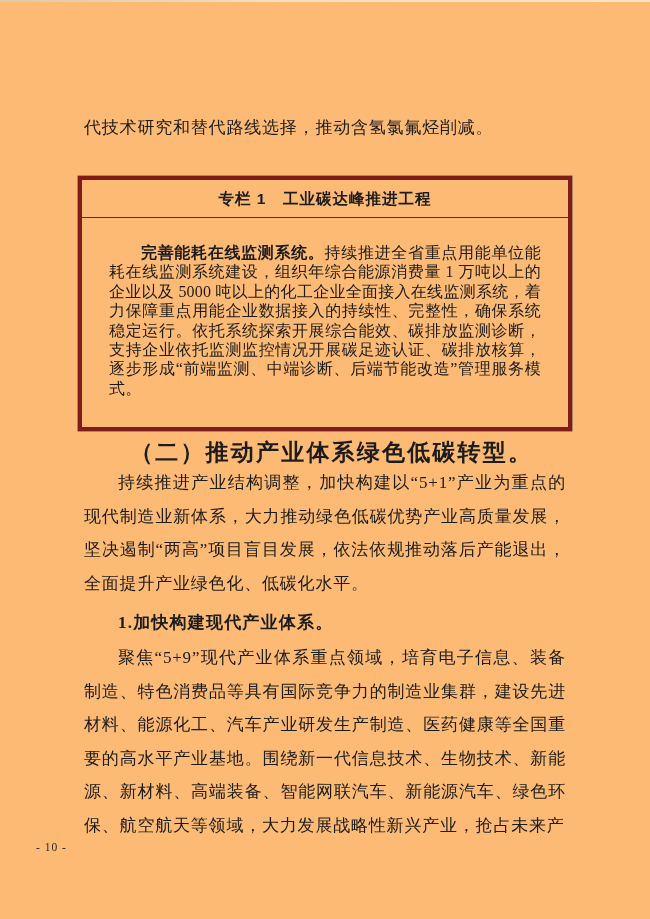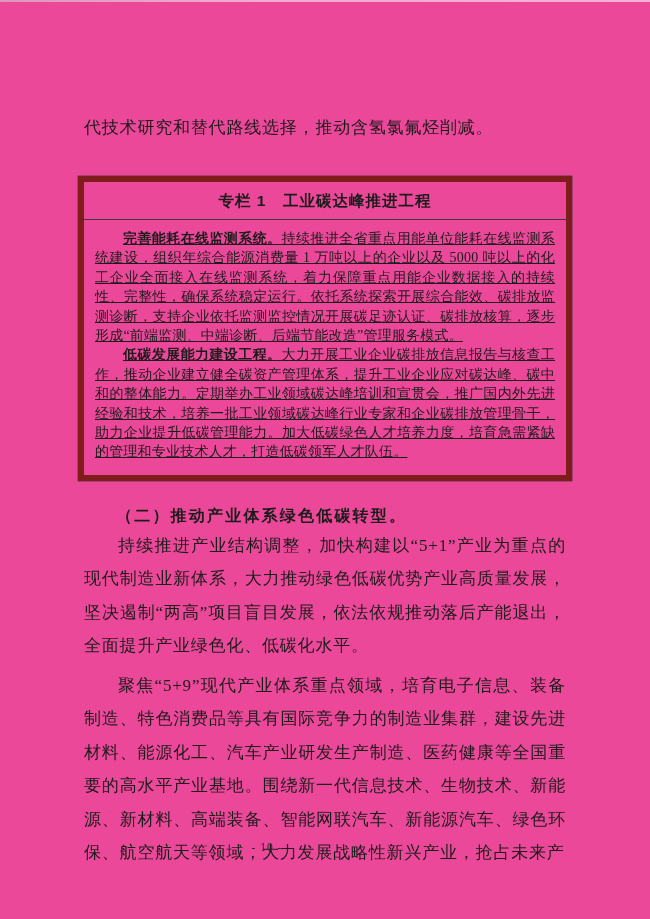--- a/index.html
+++ b/index.html
@@ -4,21 +4,21 @@
 <style>
   html, body {
     margin: 0;
     padding: 0;
     background: #ffffff;
   }
   .page {
     position: relative;
     width: 650px;
     height: 919px;
-    background: #ec4899;
+    background: #fdba74;
     box-sizing: border-box;
     padding: 118px 84px 0 84px;
     font-family: "Liberation Serif", "DejaVu Serif", serif;
     color: #1c1c1c;
     overflow: hidden;
   }
   
   .body-text {
     margin: 0;
     font-size: 17px;
@@ -28,53 +28,52 @@
     text-justify: inter-character;
   }
   .indent-2em { text-indent: 2em; }
   .intro-line {
     line-height: 20px;
     margin-bottom: 18px;
   }
   
   .column-box {
     margin: 38px -6px 0 -6px;
-    border: 6px solid #7f1d1d;
+    border: 4px solid #7f1d1d;
     box-shadow: 0 0 0 0.4px #3a3a3a;
   }
   .column-box-header {
     height: 37px;
     line-height: 37px;
     text-align: center;
     font-family: "Liberation Sans", "DejaVu Sans", sans-serif;
     font-weight: 700;
     font-size: 15.5px;
     letter-spacing: 1px;
     border-bottom: 1px solid #3a3a3a;
   }
   .column-box-body {
     padding: 9px 11px 13px 11px;
   }
   .column-box-body p {
-    margin: 0;
-    font-size: 14px;
+    margin: 16px;
+    font-size: 16px;
     line-height: 19.4px;
     letter-spacing: 0.2px;
     text-align: justify;
     text-justify: inter-character;
     text-indent: 2em;
-    text-decoration: underline;
   }
   .column-box-body .lead {
     font-weight: 700;
   }
   
   .section-heading {
-    margin: 23px 0 0 0;
-    font-size: 16px;
+    margin: 10px 0 0 0;
+    font-size: 23px;
     font-weight: 700;
     line-height: 23px;
     letter-spacing: 2.2px;
     text-indent: 2em;
   }
   .para-main {
     margin-top: 2px;
   }
   .sub-heading {
     margin: 11px 0 0 0;
@@ -86,24 +85,24 @@
   }
   .para-sub {
     margin-top: 6px;
   }
   
   .footer-pagenum {
     position: absolute;
     left: 0;
     top: 841px;
     width: 534px;
-    text-align: center;
     font-size: 11.5px;
     letter-spacing: 1px;
     color: #2b2b2b;
+    padding-left: 36px;
   }
   
   .scan-artifact {
     position: absolute;
     left: 0;
     top: 0;
     width: 650px;
     height: 2px;
     background: linear-gradient(to right, #cfcfcf, #f2f2f2 40%, #fafafa);
     opacity: 0.6;
@@ -115,26 +114,26 @@
 <div class="page">
 
   <div class="scan-artifact"></div>
 
   <p class="body-text intro-line">代技术研究和替代路线选择，推动含氢氯氟烃削减。</p>
 
   <div class="column-box">
     <div class="column-box-header">专栏 1　工业碳达峰推进工程</div>
     <div class="column-box-body">
       <p><span class="lead">完善能耗在线监测系统。</span><span>持续推进全省重点用能单位能耗在线监测系统建设，组织年综合能源消费量 1 万吨以上的企业以及 5000 吨以上的化工企业全面接入在线监测系统，着力保障重点用能企业数据接入的持续性、完整性，确保系统稳定运行。依托系统探索开展综合能效、碳排放监测诊断，支持企业依托监测监控情况开展碳足迹认证、碳排放核算，逐步形成“前端监测、中端诊断、后端节能改造”管理服务模式。</span></p>
-      <p><span class="lead">低碳发展能力建设工程。</span><span>大力开展工业企业碳排放信息报告与核查工作，推动企业建立健全碳资产管理体系，提升工业企业应对碳达峰、碳中和的整体能力。定期举办工业领域碳达峰培训和宣贯会，推广国内外先进经验和技术，培养一批工业领域碳达峰行业专家和企业碳排放管理骨干，助力企业提升低碳管理能力。加大低碳绿色人才培养力度，培育急需紧缺的管理和专业技术人才，打造低碳领军人才队伍。</span></p>
     </div>
   </div>
 
   <h2 class="section-heading">（二）推动产业体系绿色低碳转型。</h2>
 
   <p class="body-text indent-2em para-main">持续推进产业结构调整，加快构建以“5+1”产业为重点的现代制造业新体系，大力推动绿色低碳优势产业高质量发展，坚决遏制“两高”项目盲目发展，依法依规推动落后产能退出，全面提升产业绿色化、低碳化水平。</p>
 
+  <h3 class="sub-heading">1.加快构建现代产业体系。</h3>
 
   <p class="body-text indent-2em para-sub">聚焦“5+9”现代产业体系重点领域，培育电子信息、装备制造、特色消费品等具有国际竞争力的制造业集群，建设先进材料、能源化工、汽车产业研发生产制造、医药健康等全国重要的高水平产业基地。围绕新一代信息技术、生物技术、新能源、新材料、高端装备、智能网联汽车、新能源汽车、绿色环保、航空航天等领域，大力发展战略性新兴产业，抢占未来产</p>
 
   <div class="footer-pagenum">- 10 -</div>
 
 </div>
 
 </body></html>

